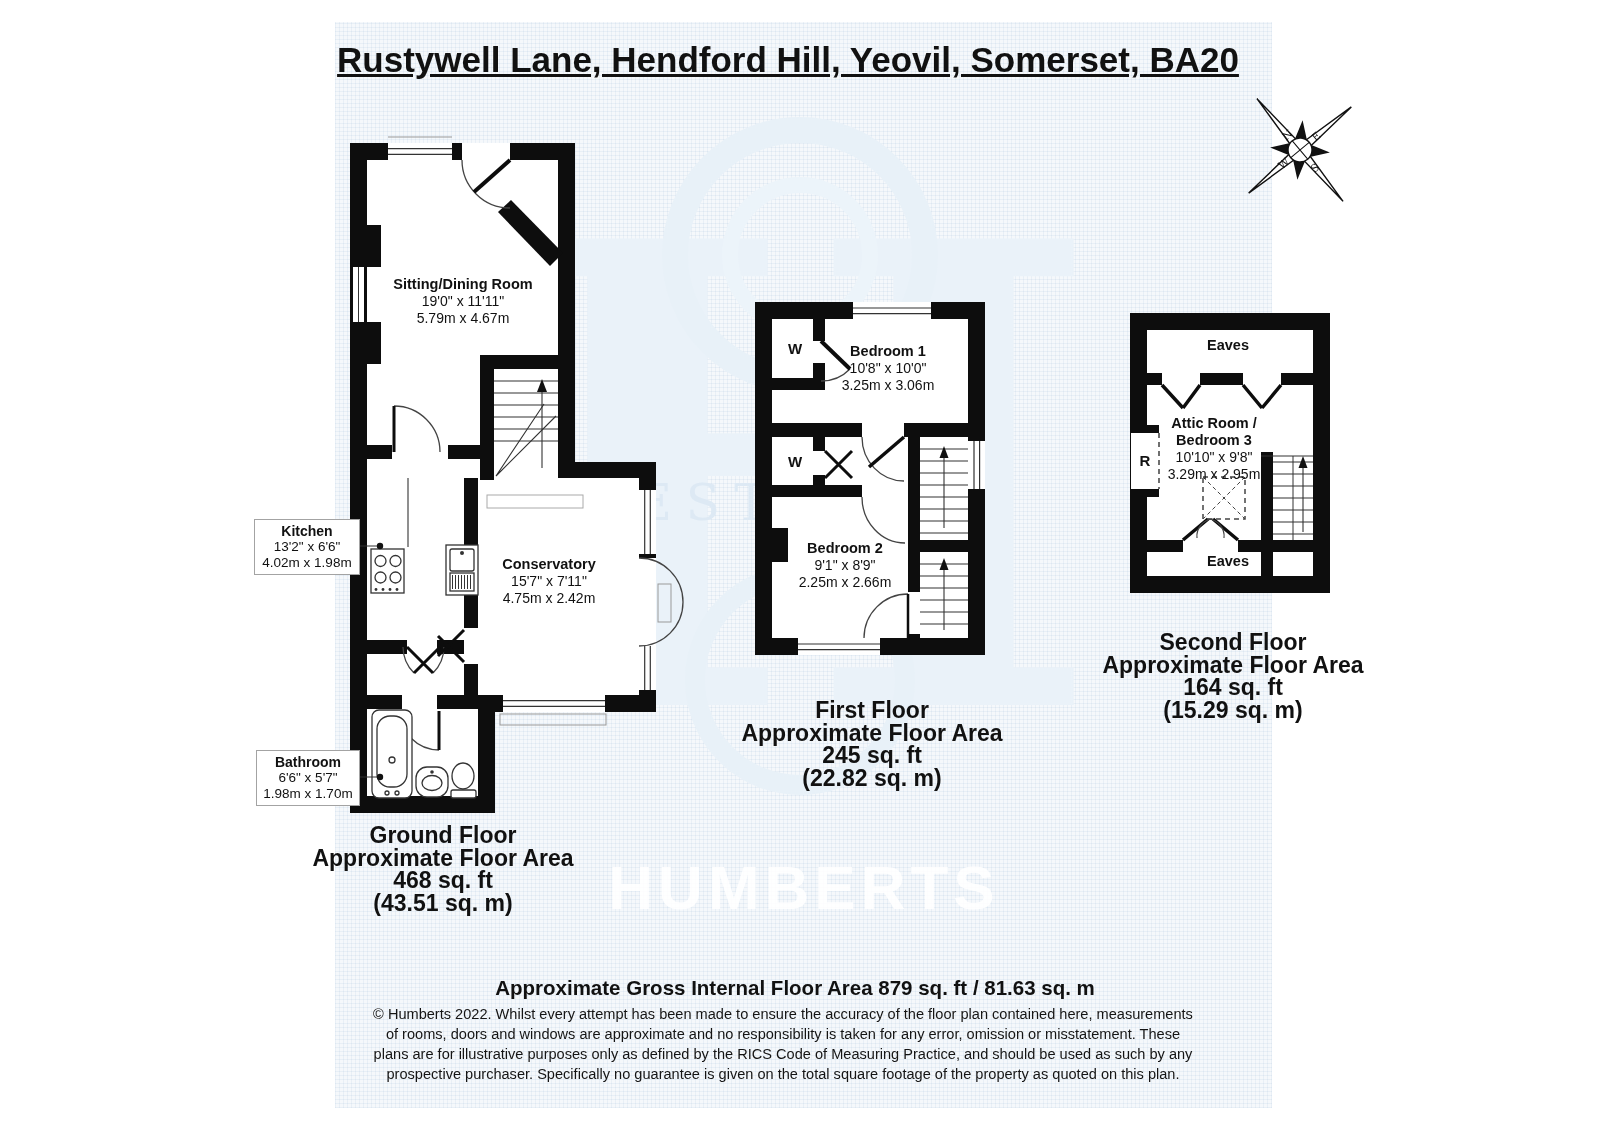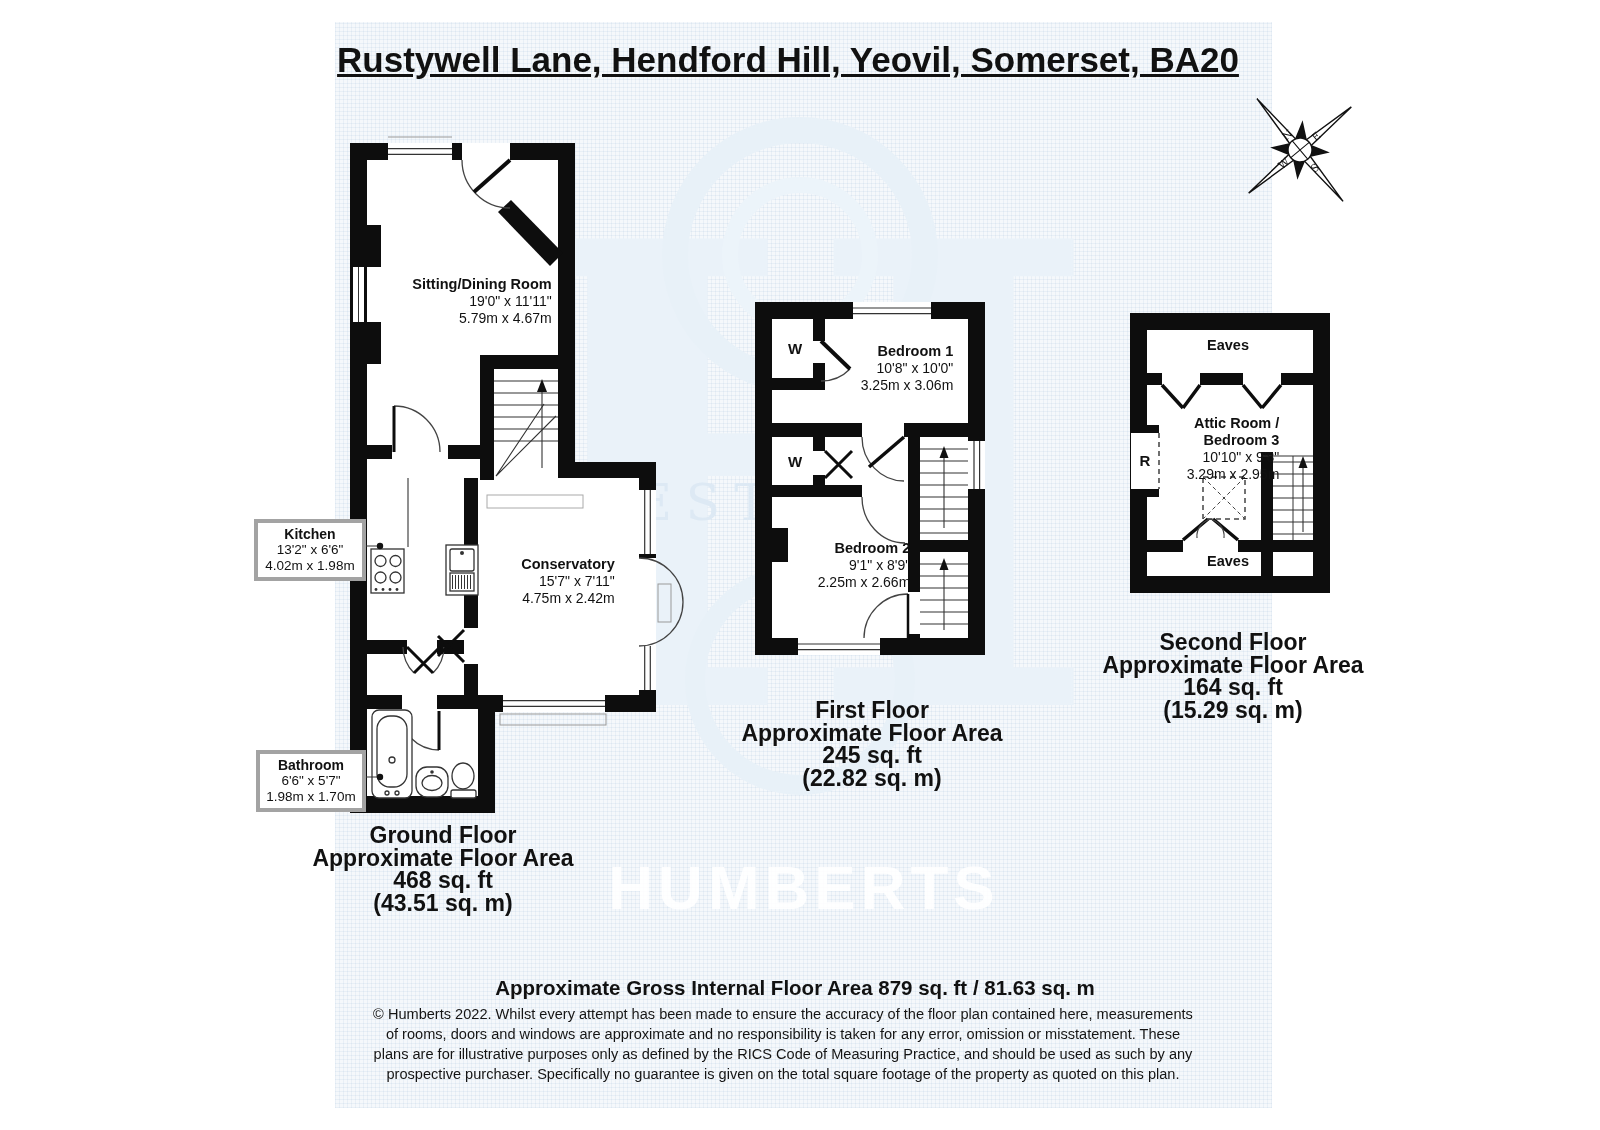--- a/index.html
+++ b/index.html
@@ -8,26 +8,26 @@
   .panel{position:absolute;left:335px;top:22px;width:937px;height:1086px;z-index:0;
          background-color:#f5f8fb;
          background-image:
            repeating-linear-gradient(90deg, rgba(120,160,200,0.10) 0 1px, transparent 1px 4px),
            repeating-linear-gradient(0deg, rgba(120,160,200,0.10) 0 1px, transparent 1px 4px);}
   .brand-watermark{position:absolute;left:804px;top:852px;transform:translateX(-50%);z-index:1;
          font-size:62px;font-weight:800;letter-spacing:5px;color:rgba(255,255,255,0.88);white-space:nowrap;}
   .plan-svg{position:absolute;left:0;top:0;z-index:2;}
   .title{position:absolute;left:788px;top:40px;transform:translateX(-50%);z-index:3;
          font-size:35px;font-weight:700;white-space:nowrap;margin:0;text-decoration:underline;}
-  .room-label{position:absolute;z-index:3;text-align:right;font-size:14px;line-height:17px;
-         white-space:nowrap;transform:translateX(-50%);margin-left:19px;}
+  .room-label{position:absolute;z-index:3;text-align:center;font-size:14px;line-height:17px;
+         white-space:nowrap;transform:translateX(-50%);}
   .room-label b{display:block;font-size:14.5px;}
   .room-label span{display:block;}
   .mini-label{position:absolute;z-index:3;font-weight:700;font-size:15px;transform:translateX(-50%);}
-  .dim-box{position:absolute;z-index:3;background:#fff;border:4px solid #a3a3a3;text-align:center;
+  .dim-box{position:absolute;z-index:3;background:#fff;border:1px solid #a3a3a3;text-align:center;
          font-size:13.5px;line-height:16px;padding:3px 4px;}
   .dim-box b{display:block;font-size:14px;}
   .dim-box span{display:block;}
   .floor-summary{position:absolute;z-index:3;text-align:center;font-weight:700;font-size:23px;
          line-height:22.5px;white-space:nowrap;transform:translateX(-50%);}
   .footer-total{position:absolute;left:795px;top:976px;transform:translateX(-50%);z-index:3;
          font-size:20.5px;font-weight:700;white-space:nowrap;}
   .disclaimer{position:absolute;left:783px;top:1004px;transform:translateX(-50%) scaleX(0.94);
          transform-origin:50% 0;z-index:3;text-align:center;font-size:15.5px;line-height:20px;
          color:#141414;}

